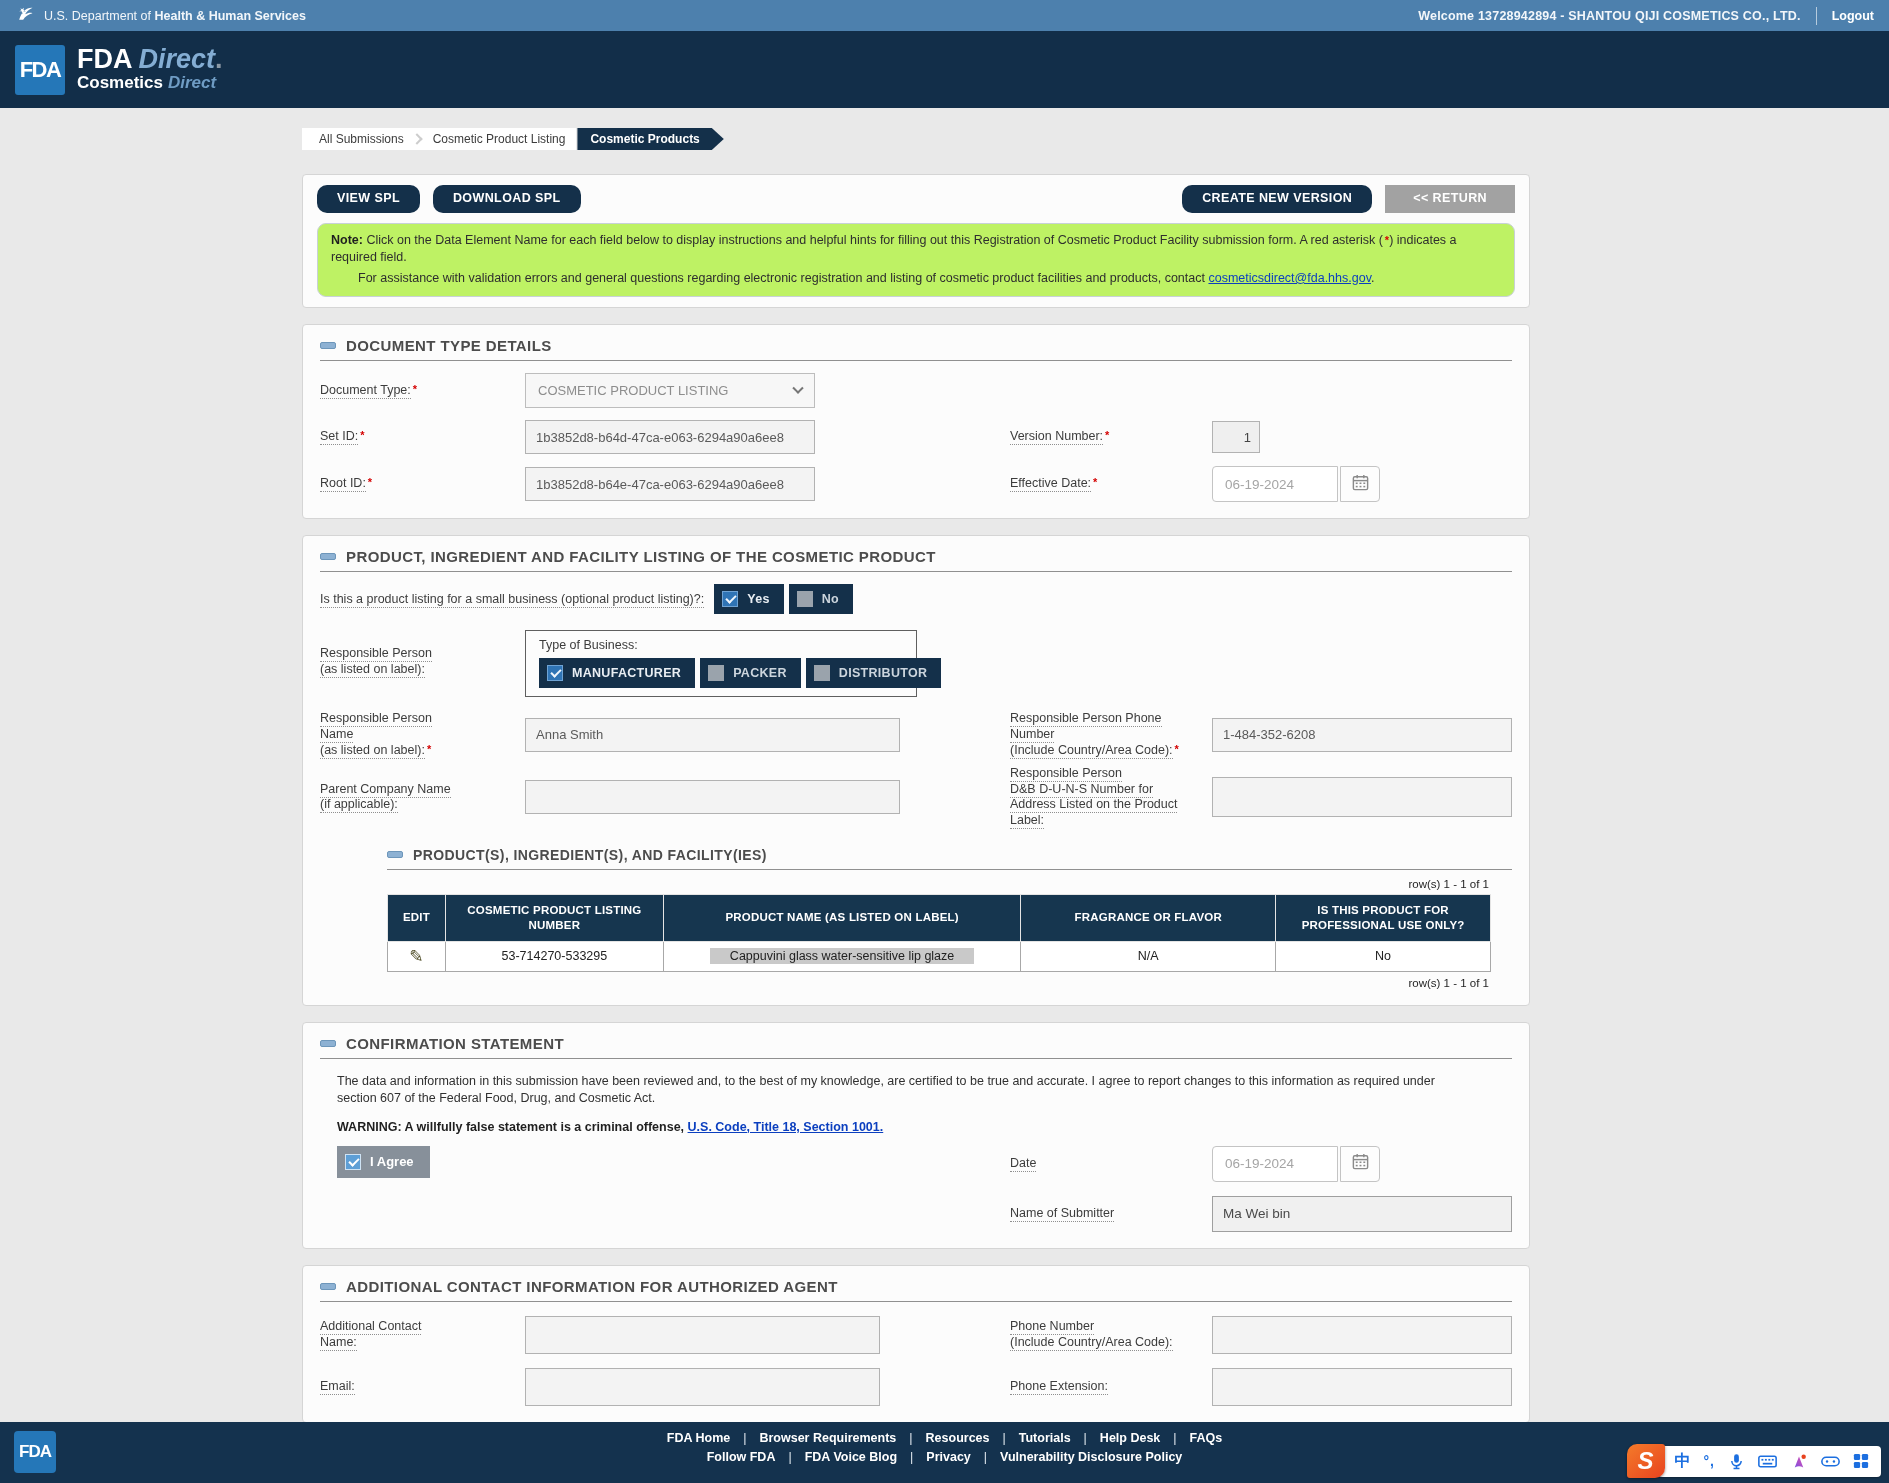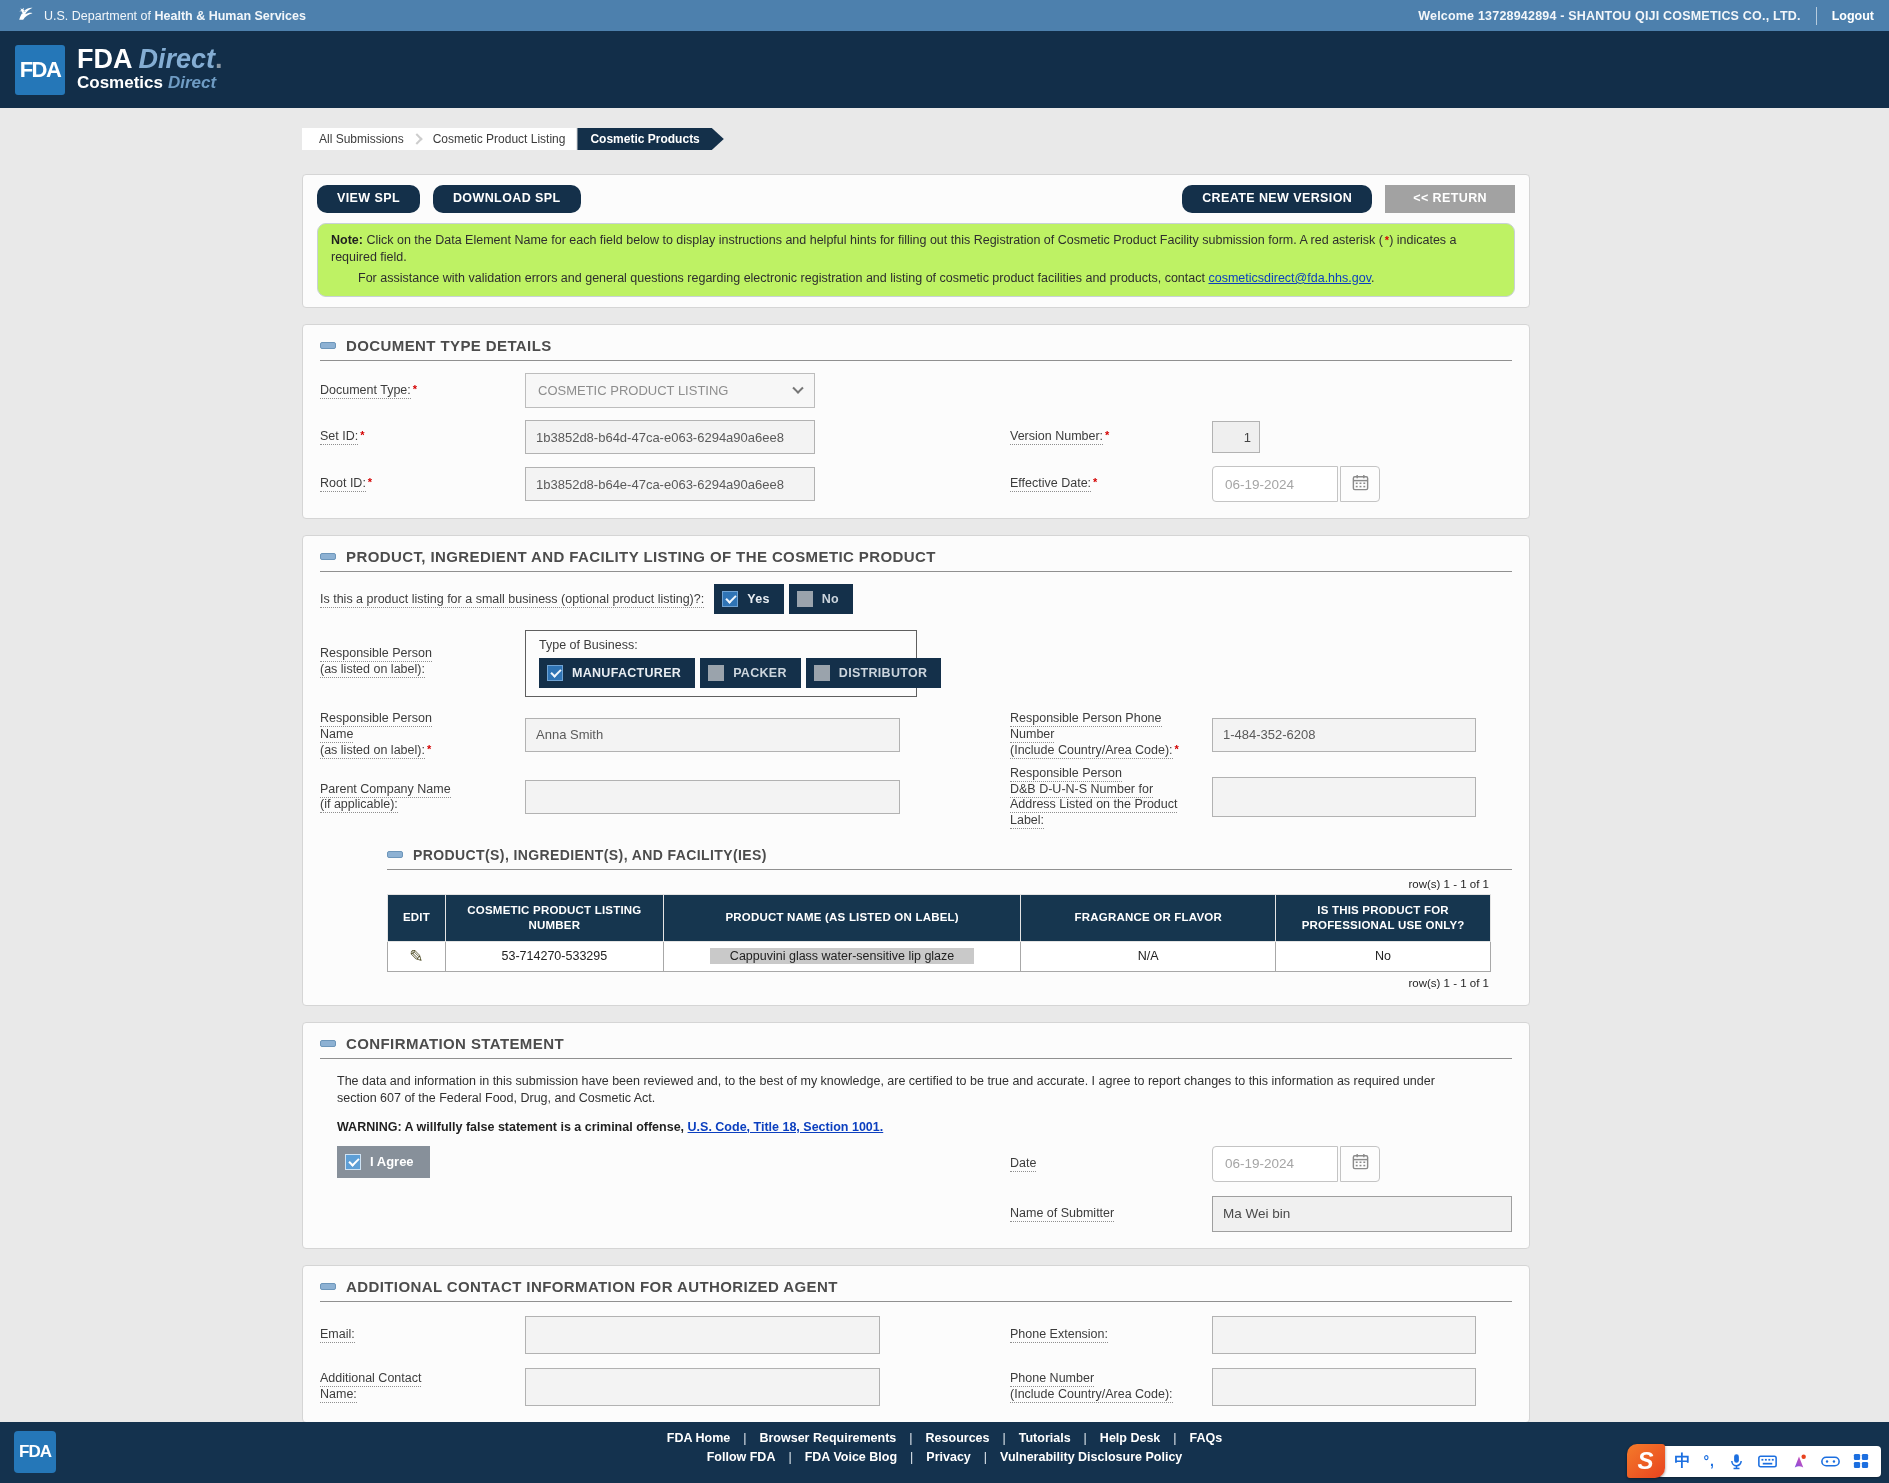--- a/index.html
+++ b/index.html
@@ -64,21 +64,21 @@
 .sec-title { font-size:15px; font-weight:bold; color:#4c4c4c; letter-spacing:.4px; }
 .sub-head .sec-title { font-size:14px; }
 
 
 .frow { display:flex; align-items:center; margin-top:12px; }
 .frow.tight { margin-top:8px; }
 .frow.top { align-items:flex-start; }
 .lbl { width:205px; flex:none; font-size:12.5px; color:#3c3c3c; line-height:1.25; }
 .dotl { border-bottom:1px dotted #8f8f8f; padding-bottom:1px; cursor:pointer; }
 .inp { height:34px; background:#f3f3f3; border:1px solid #b2b2b2; color:#5a5a5a; font-size:13px; padding:0 10px; display:flex; align-items:center; }
-.w290 { width:290px; } .w375 { width:375px; } .w355 { width:355px; } .w300 { width:264px; }
+.w290 { width:290px; } .w375 { width:375px; } .w355 { width:355px; } .w300 { width:300px; }
 .h38 { height:38px; }
 .inp-version { width:48px; height:32px; background:#efefef; border:1px solid #b2b2b2; color:#444; font-size:13px; display:flex; align-items:center; justify-content:flex-end; padding:0 8px; }
 .select { width:290px; height:35px; background:#f7f7f7; border:1px solid #bdbdbd; color:#8d8d8d; font-size:13px; display:flex; align-items:center; justify-content:space-between; padding:0 12px; cursor:pointer; }
 .caret { width:8px; height:8px; border-right:2px solid #767676; border-bottom:2px solid #767676; transform:rotate(45deg) translate(-2px,-2px); }
 .rgroup { margin-left:auto; width:502px; display:flex; align-items:center; flex:none; }
 .lbl-r { width:202px; flex:none; font-size:12.5px; color:#3c3c3c; line-height:1.25; }
 .date-wrap { display:flex; align-items:center; }
 .date-inp { width:126px; height:36px; background:#fff; border:1px solid #c4c4c4; border-radius:4px 0 0 4px; color:#a5a5a5; font-size:13.5px; display:flex; align-items:center; padding:0 12px; }
 .cal-btn { width:40px; height:36px; background:#fdfdfd; border:1px solid #c4c4c4; border-radius:0 4px 4px 0; margin-left:2px; display:flex; align-items:center; justify-content:center; cursor:pointer; }
 
@@ -409,39 +409,39 @@
     </div>
   </div>
 
   <div class="card">
     <div class="sec-head">
       <span class="dash-icon"></span>
       <span class="sec-title">ADDITIONAL CONTACT INFORMATION FOR AUTHORIZED AGENT</span>
     </div>
 
     <div class="frow" style="margin-top:14px;">
-      <div class="lbl"><span class="dotl">Email:</span></div>
-      <div class="inp w355 h38"></div>
-      <div class="rgroup">
-        <div class="lbl-r"><span class="dotl">Phone Extension:</span></div>
-        <div class="inp w300 h38"></div>
-      </div>
-    </div>
-
-    <div class="frow" style="margin-top:14px;">
       <div class="lbl">
         <span class="dotl">Additional Contact</span><br>
         <span class="dotl">Name:</span>
       </div>
       <div class="inp w355 h38"></div>
       <div class="rgroup">
         <div class="lbl-r">
           <span class="dotl">Phone Number</span><br>
           <span class="dotl">(Include Country/Area Code):</span>
         </div>
+        <div class="inp w300 h38"></div>
+      </div>
+    </div>
+
+    <div class="frow" style="margin-top:14px;">
+      <div class="lbl"><span class="dotl">Email:</span></div>
+      <div class="inp w355 h38"></div>
+      <div class="rgroup">
+        <div class="lbl-r"><span class="dotl">Phone Extension:</span></div>
         <div class="inp w300 h38"></div>
       </div>
     </div>
   </div>
 
 </div>
 </div>
 
 <div class="footer">
   <div class="f-logo">FDA</div>

